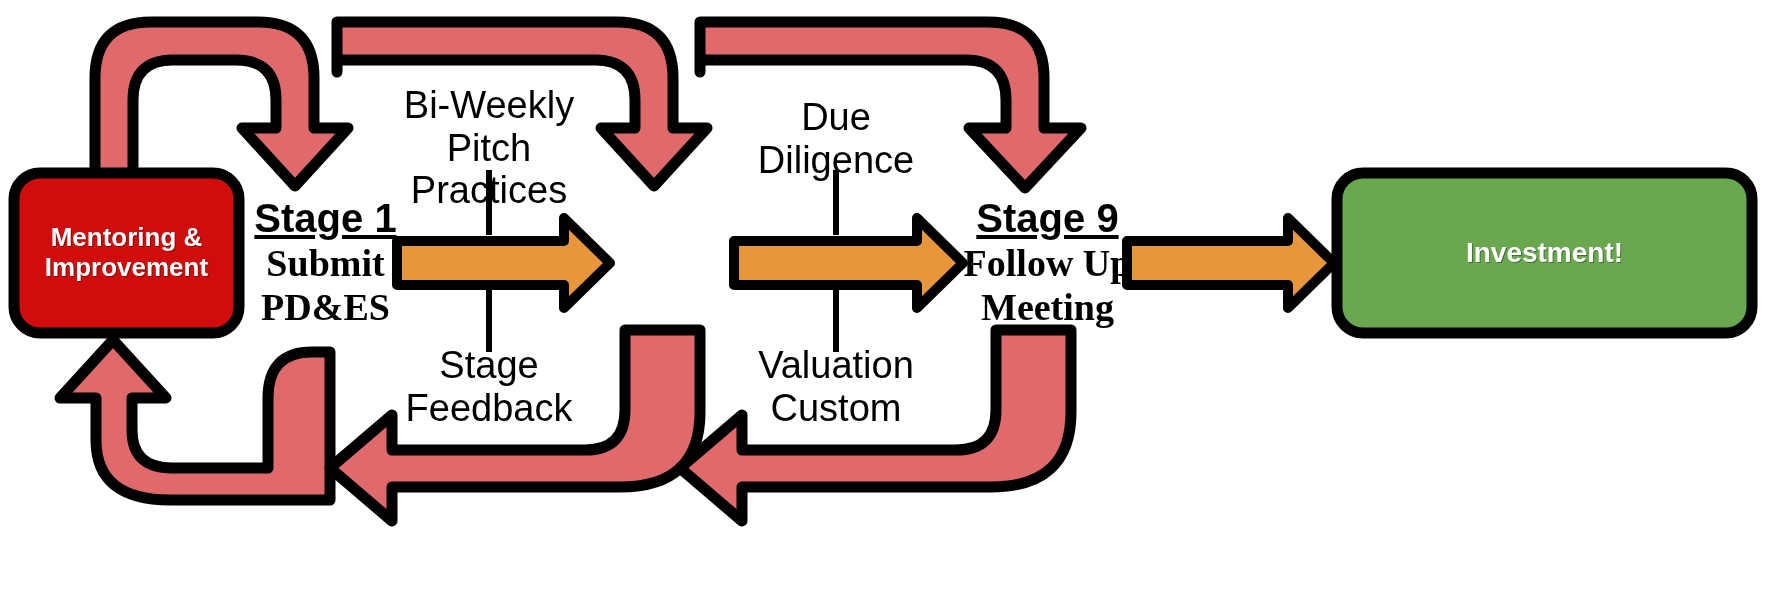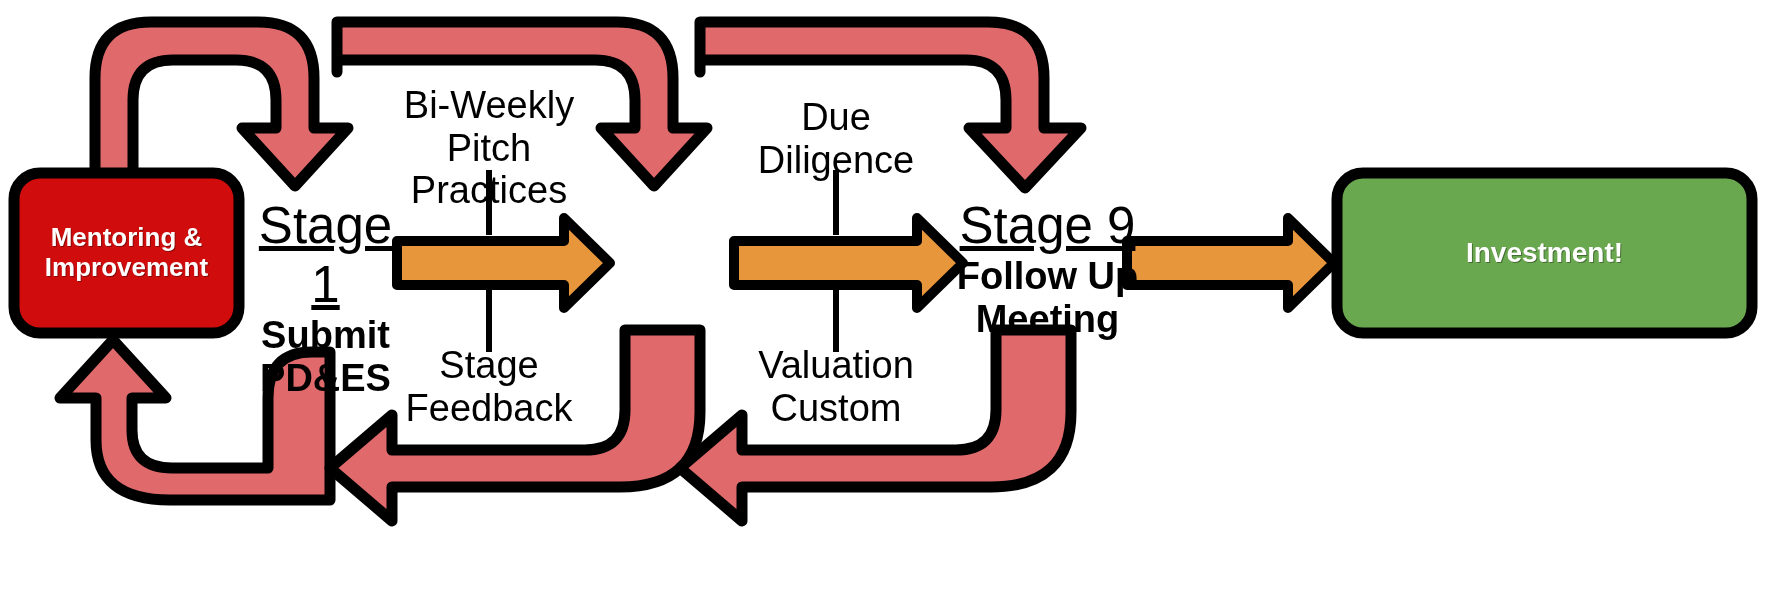--- a/index.html
+++ b/index.html
@@ -1,22 +1,22 @@
 <!DOCTYPE html>
 <html><head>
 <meta charset="utf-8">
 <style>
   html,body{margin:0;padding:0;background:#ffffff;}
   body{width:1765px;height:594px;overflow:hidden;font-family:"Liberation Sans",sans-serif;}
   #stage{position:relative;width:1765px;height:594px;background:#fff;}
   svg.layer{position:absolute;left:0;top:0;width:1765px;height:594px;}
   .lbl{position:absolute;text-align:center;line-height:1.12;color:#000;white-space:pre-line;}
   .thin{font-size:38px;font-weight:400;}
-  .stagehead{font-size:51px;font-weight:normal;text-decoration:underline;text-underline-offset:3px;}
-  .stagesub{font-size:38px;font-weight:bold;}
+  .stagehead{font-size:40px;font-weight:bold;text-decoration:underline;text-underline-offset:3px;}
+  .stagesub{font-size:38px;font-weight:bold;font-family:Liberation Serif, serif;}
   .boxtext{position:absolute;display:flex;align-items:center;justify-content:center;
            text-align:center;color:#ffffff;font-weight:bold;font-size:26px;line-height:1.15;
            text-shadow:1px 1px 0 rgba(0,0,0,.35);}
   .stagebox{position:absolute;text-align:center;}
 </style>
 </head>
 <body>
 
 <div id="stage">
 

